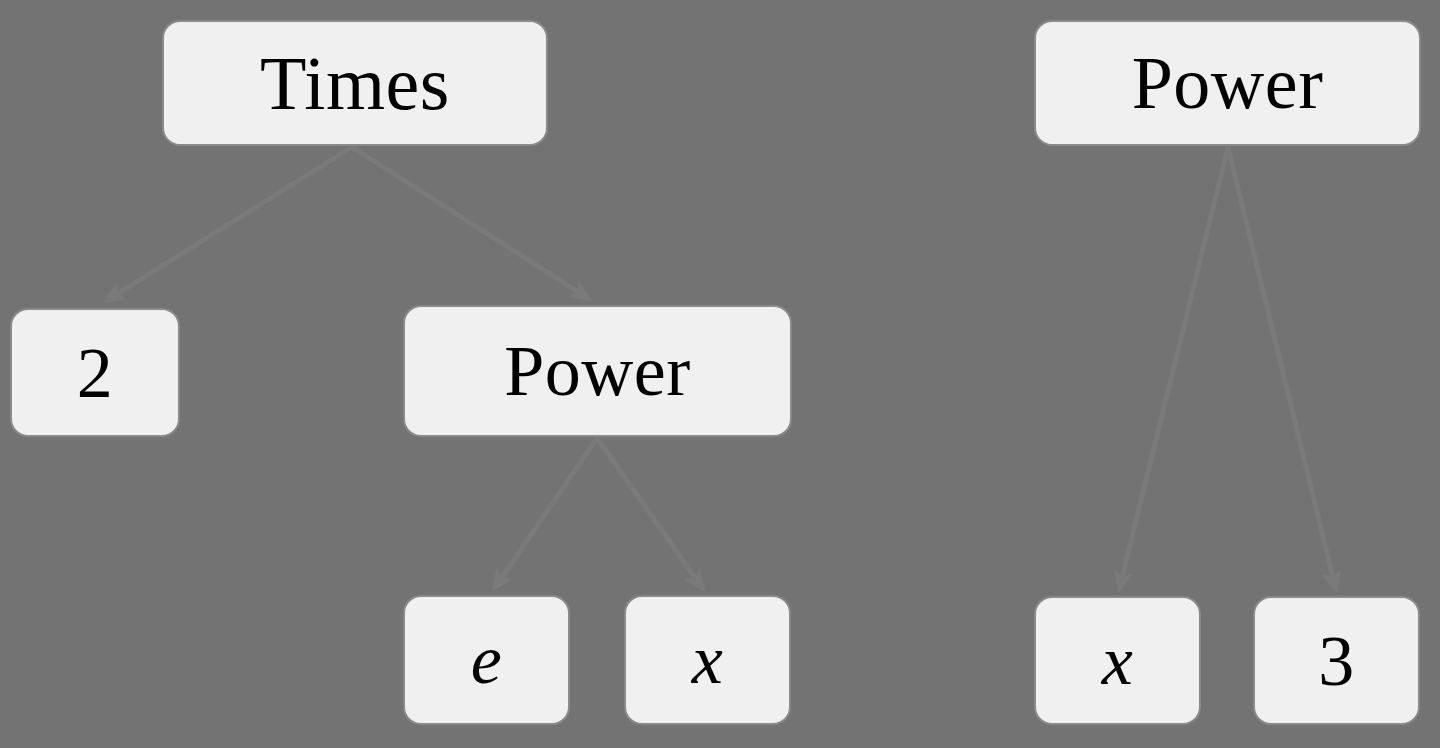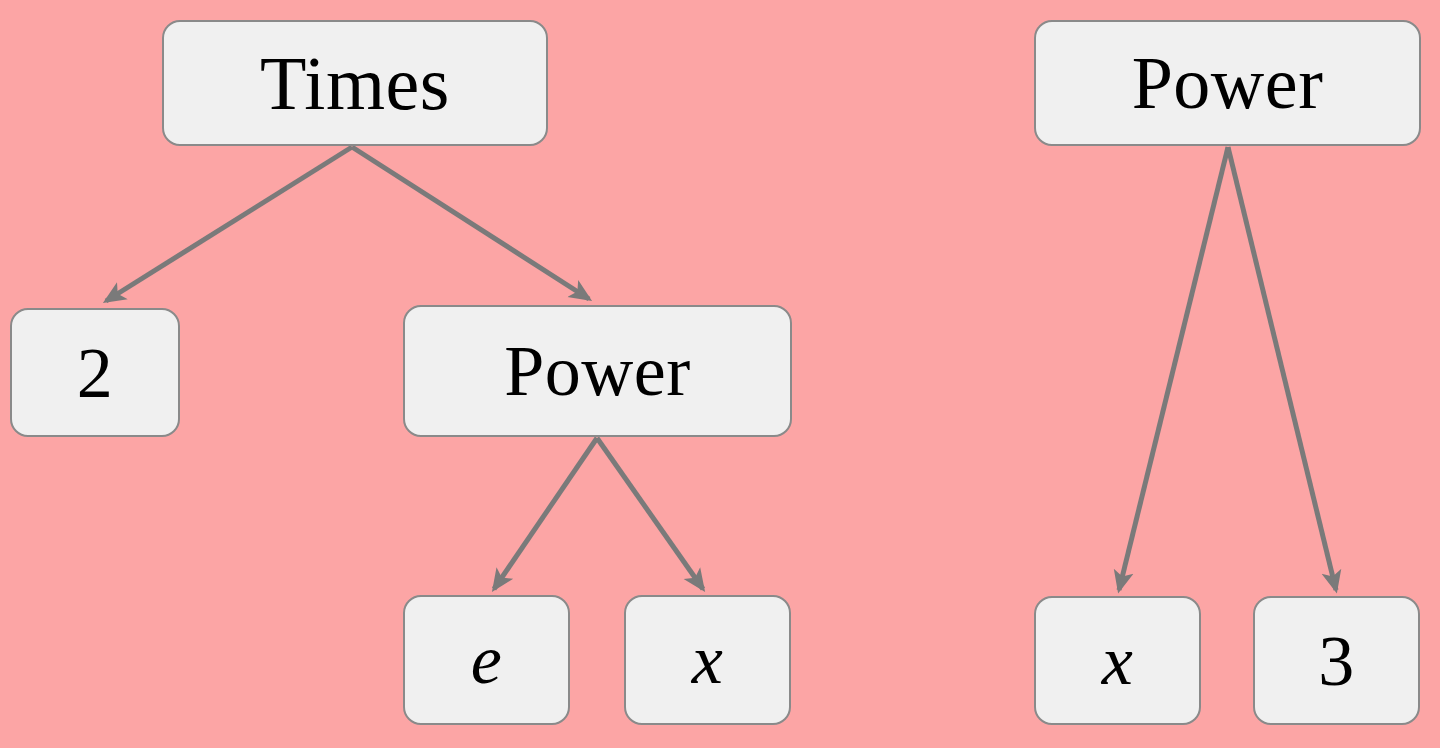--- a/index.html
+++ b/index.html
@@ -10,21 +10,21 @@
   body {
     width: 1440px;
     height: 748px;
     overflow: hidden;
     font-family: "Liberation Serif", serif;
   }
   #canvas {
     position: relative;
     width: 1440px;
     height: 748px;
-    background: #fca5a5;
+    background: #737373;
   }
   #edge-layer {
     position: absolute;
     left: 0;
     top: 0;
     width: 1440px;
     height: 748px;
     pointer-events: none;
   }
   .node {

